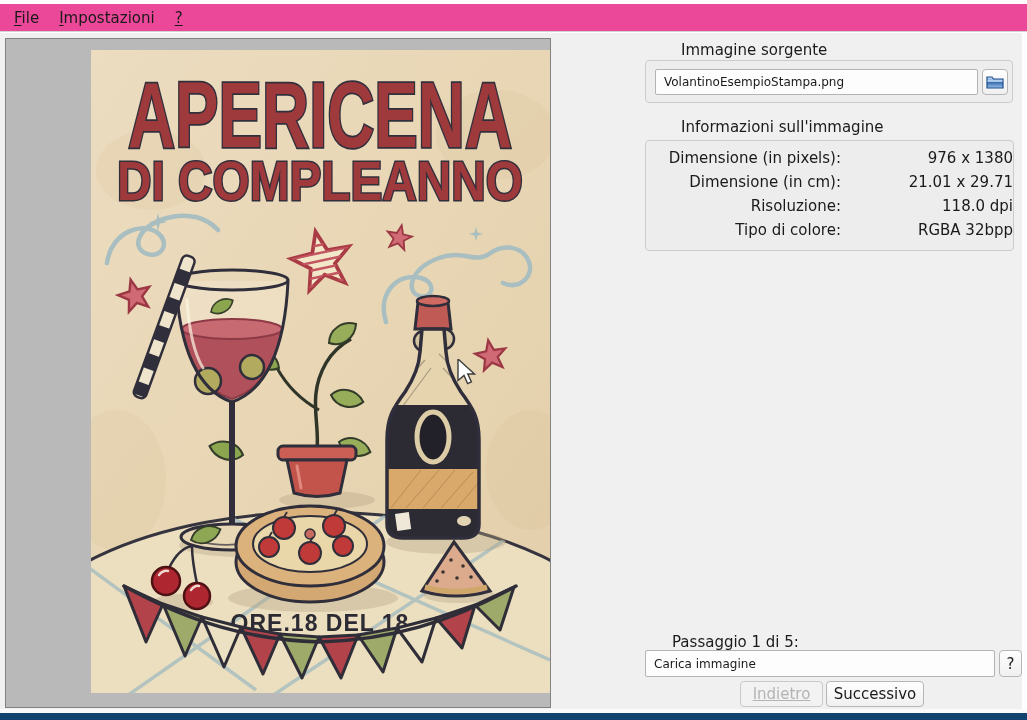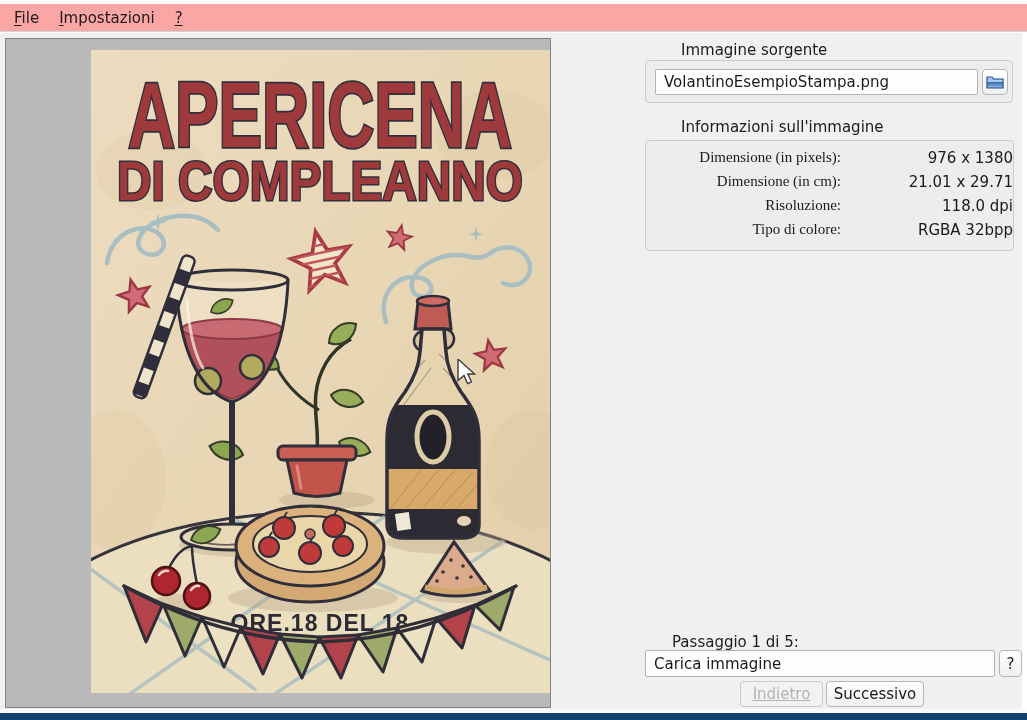--- a/index.html
+++ b/index.html
@@ -1,43 +1,43 @@
 <!DOCTYPE html>
 <html><head>
 <meta charset="utf-8">
 <style>
   html,body{margin:0;padding:0;background:#ffffff;}
   *{box-sizing:border-box;}
   .screen{position:relative;width:1027px;height:720px;background:#ffffff;overflow:hidden;
           font-family:"DejaVu Sans","Liberation Sans",sans-serif;font-size:15px;color:#1a1a1a;}
   .top-strip{position:absolute;left:0;top:0;width:1027px;height:4px;background:#fbfbfc;}
-  .menubar{position:absolute;left:0;top:4px;width:1027px;height:28px;background:#fca5a5;
+  .menubar{position:absolute;left:0;top:4px;width:1027px;height:28px;background:#ec4899;
            border-bottom:1px solid #d2d2d2;display:flex;align-items:center;padding-left:4px;}
   .menu-item{padding:3px 10px;cursor:default;}
   .mn{text-decoration:underline;text-underline-offset:2px;}
   .window-body{position:absolute;left:0;top:33px;width:1022px;height:678px;background:#f0f0f0;}
   .right-gutter{position:absolute;left:1022px;top:33px;width:5px;height:680px;background:#ffffff;}
   .image-panel{position:absolute;left:5px;top:5px;width:546px;height:670px;
                background:#b9b9b9;border:1px solid #828282;}
   .poster{position:absolute;left:85px;top:11px;width:459px;height:643px;}
   .cursor-overlay{position:absolute;left:451px;top:320px;width:24px;height:30px;}
   
   .rp-label{position:absolute;left:646px;color:#1a1a1a;margin-left:35px;}
   .frame{position:absolute;background:#ededed;border:1px solid #cccccc;border-radius:4px;}
   .text-field{background:#fdfdfd;border:1px solid #b3b3b3;border-radius:2px;
-              font-family:inherit;font-size:15px;color:#1a1a1a;padding:2px 8px;}
+              font-family:inherit;font-size:12px;color:#1a1a1a;padding:2px 8px;}
   .btn{display:flex;align-items:center;justify-content:center;background:linear-gradient(#fefefe,#f0f0f0);
        border:1px solid #b6b6b6;border-radius:4px;font-family:inherit;font-size:15px;color:#1a1a1a;cursor:default;}
   .btn.disabled{color:#b4b4b4;border-color:#c9c9c9;background:#f2f2f2;text-decoration:underline;}
   .frame-source{left:645px;top:60px;width:368px;height:43px;display:flex;align-items:center;padding:0 4px 0 9px;}
   .frame-source .text-field{width:332px;height:26px;}
   .folder-btn{width:27px;height:26px;margin-left:4px;}
   .frame-info{left:645px;top:140px;width:369px;height:111px;display:grid;
               grid-template-columns:200px 1fr;align-content:start;padding-top:8px;row-gap:6px;}
-  .info-label{text-align:right;padding-right:5px;font-family:Liberation Serif, serif;}
+  .info-label{text-align:right;padding-right:5px;}
   .info-value{text-align:right;padding-left:1px;}
   .step-field{position:absolute;left:645px;top:650px;width:350px;height:27px;}
   .help-btn{position:absolute;left:999px;top:650px;width:23px;height:27px;}
   .back-btn{position:absolute;left:740px;top:681px;width:83px;height:26px;}
   .next-btn{position:absolute;left:826px;top:681px;width:98px;height:26px;}
   .bottom-gap{position:absolute;left:0;top:709px;width:1027px;height:4px;background:#fafafa;}
   .blue-bar{position:absolute;left:0;top:713px;width:1027px;height:7px;}
 </style>
 </head>
 <body>

